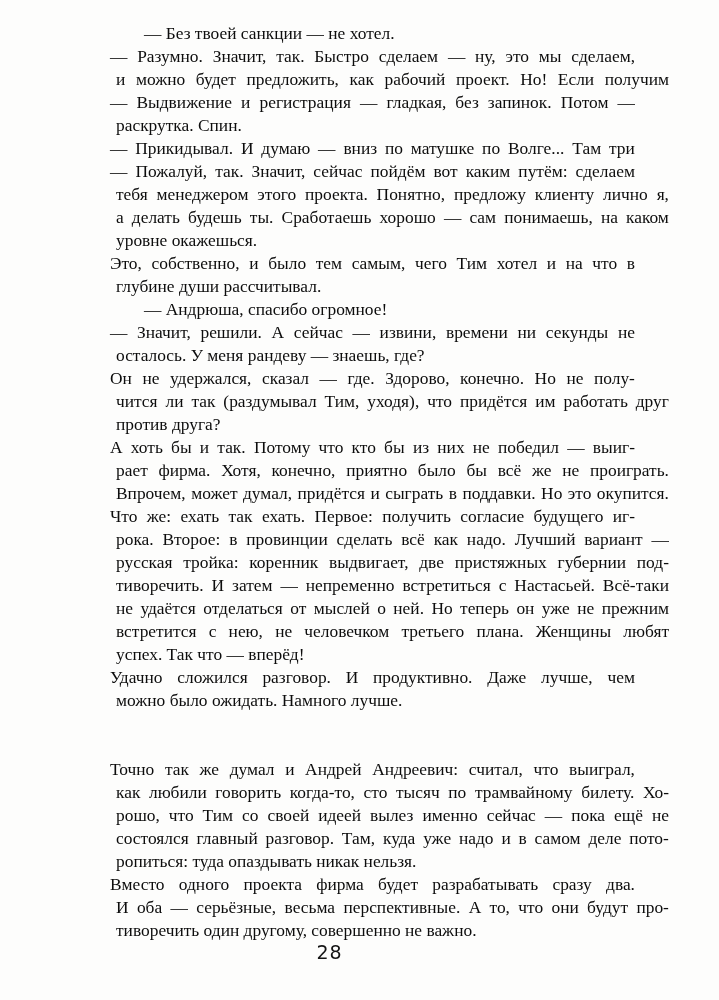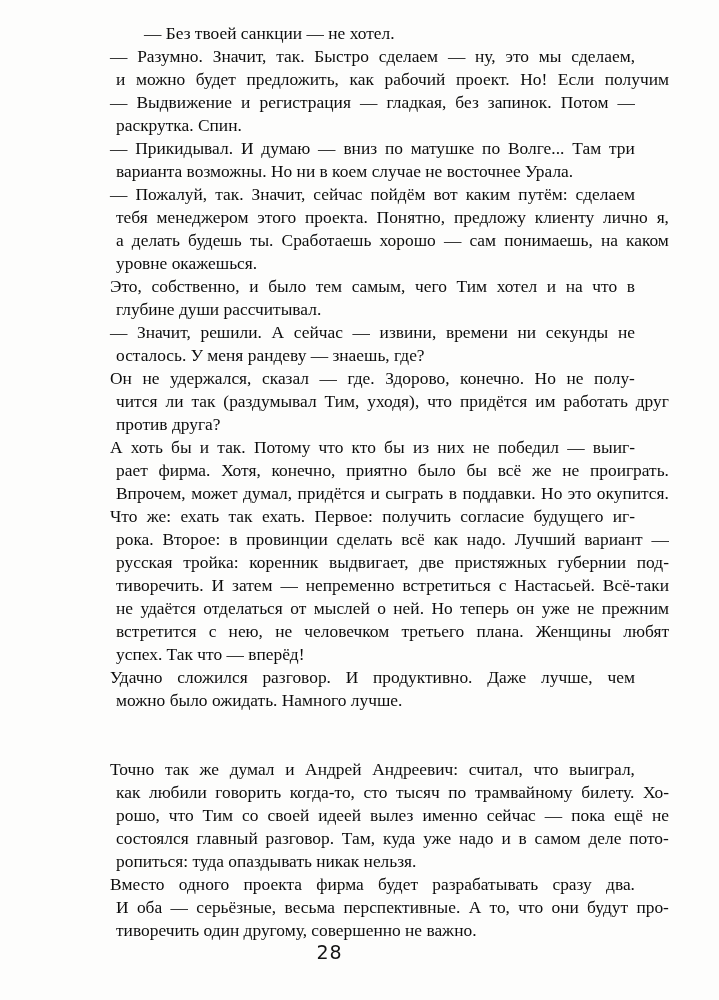--- a/index.html
+++ b/index.html
@@ -145,21 +145,20 @@
             <span>думаю</span>
             <span>—</span>
             <span>вниз</span>
             <span>по</span>
             <span>матушке</span>
             <span>по</span>
             <span>Волге...</span>
             <span>Там</span>
             <span>три</span>
           </span>
-          <span class="line">варианта возможны. Но ни в коем случае не восточнее Урала.</span>
         </p>
         <p class="para">
           <span class="line just indent">
             <span>—</span>
             <span>Пожалуй,</span>
             <span>так.</span>
             <span>Значит,</span>
             <span>сейчас</span>
             <span>пойдём</span>
             <span>вот</span>
@@ -203,20 +202,23 @@
             <span>самым,</span>
             <span>чего</span>
             <span>Тим</span>
             <span>хотел</span>
             <span>и</span>
             <span>на</span>
             <span>что</span>
             <span>в</span>
           </span>
           <span class="line">глубине души рассчитывал.</span>
+        </p>
+        <p class="para">
+          <span class="line indent">— Андрюша, спасибо огромное!</span>
         </p>
         <p class="para">
           <span class="line just indent">
             <span>—</span>
             <span>Значит,</span>
             <span>решили.</span>
             <span>А</span>
             <span>сейчас</span>
             <span>—</span>
             <span>извини,</span>

